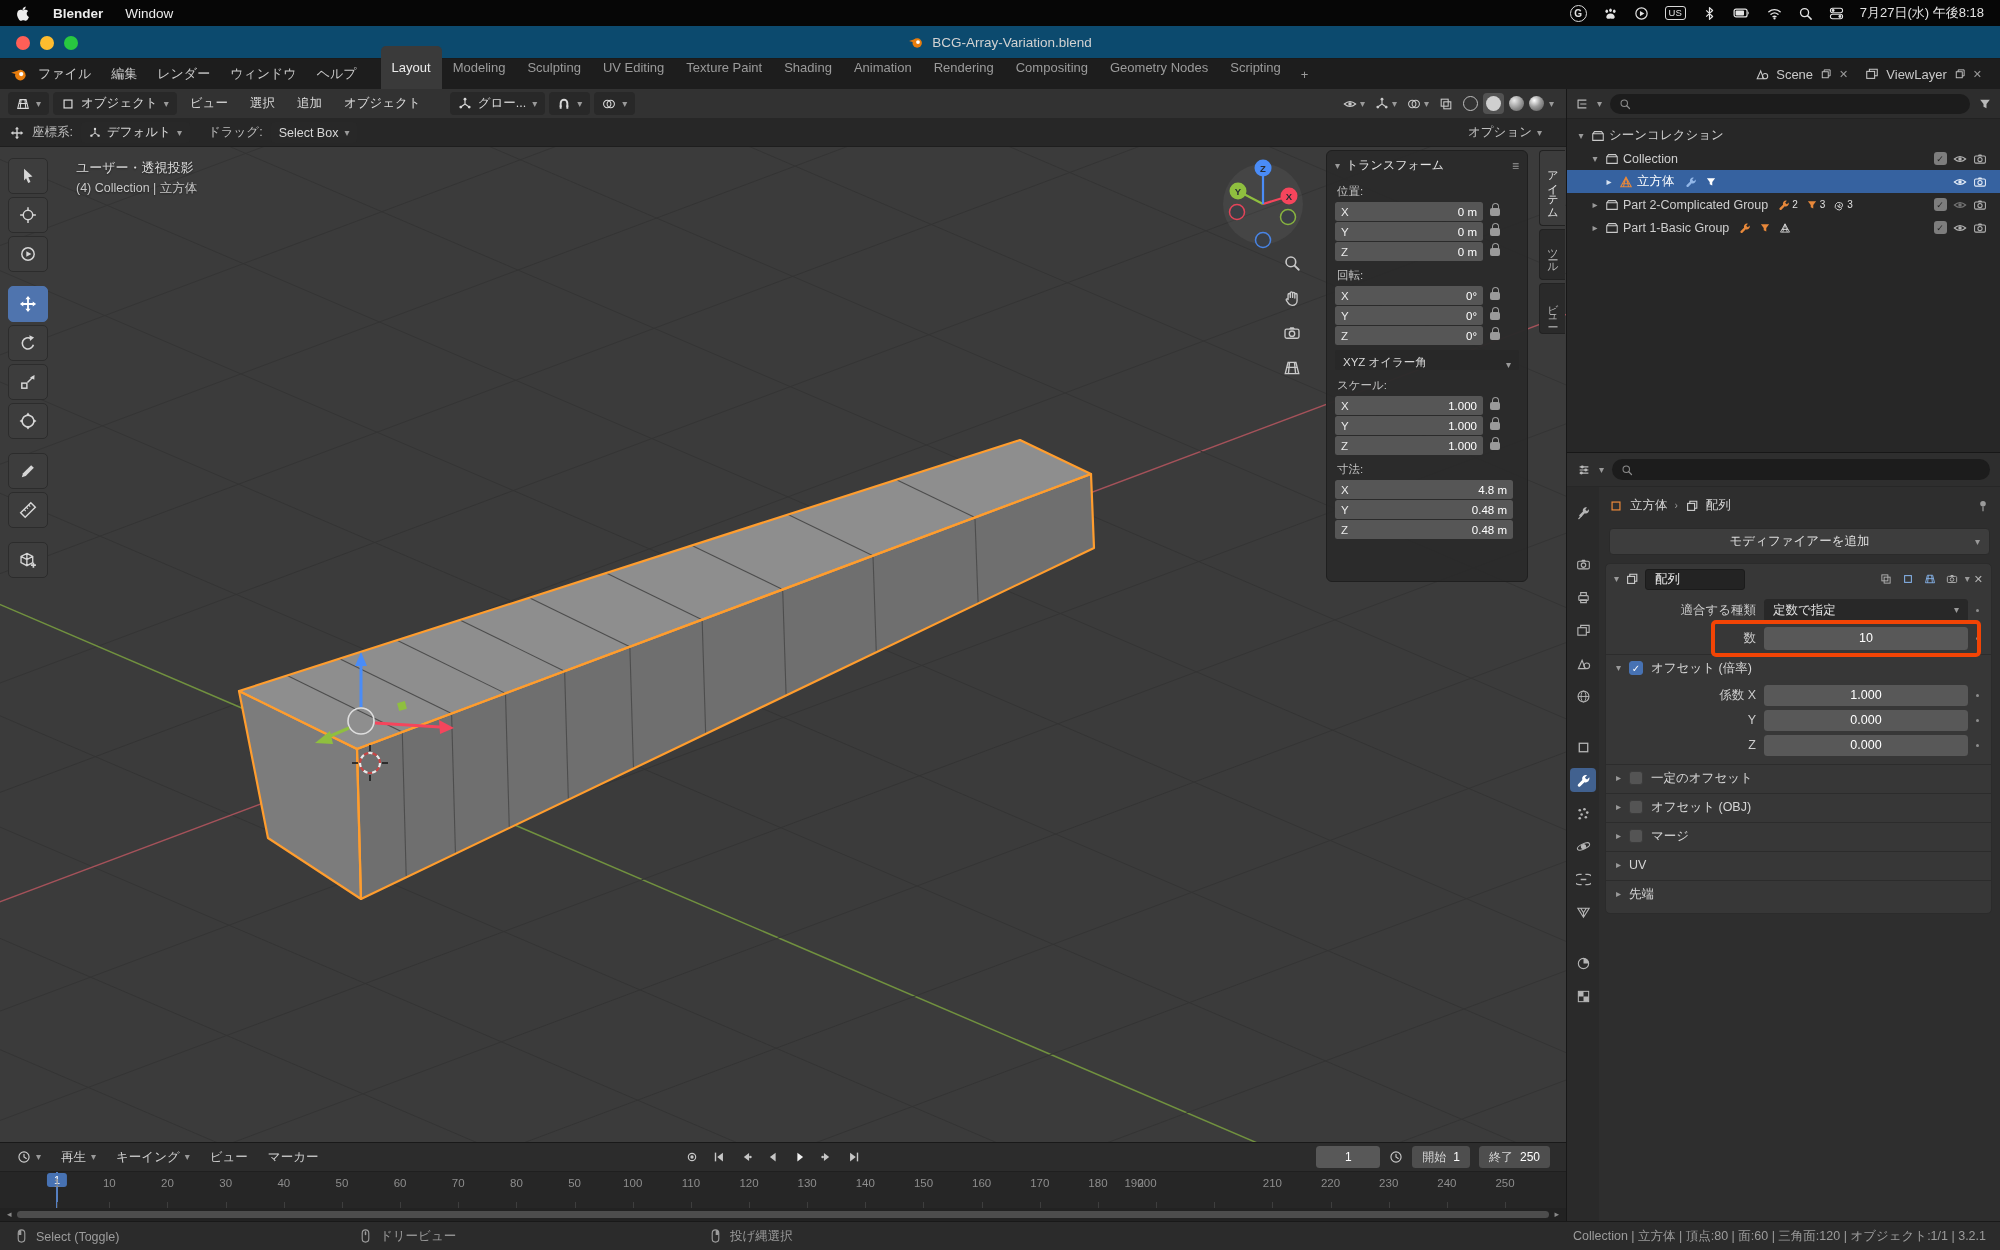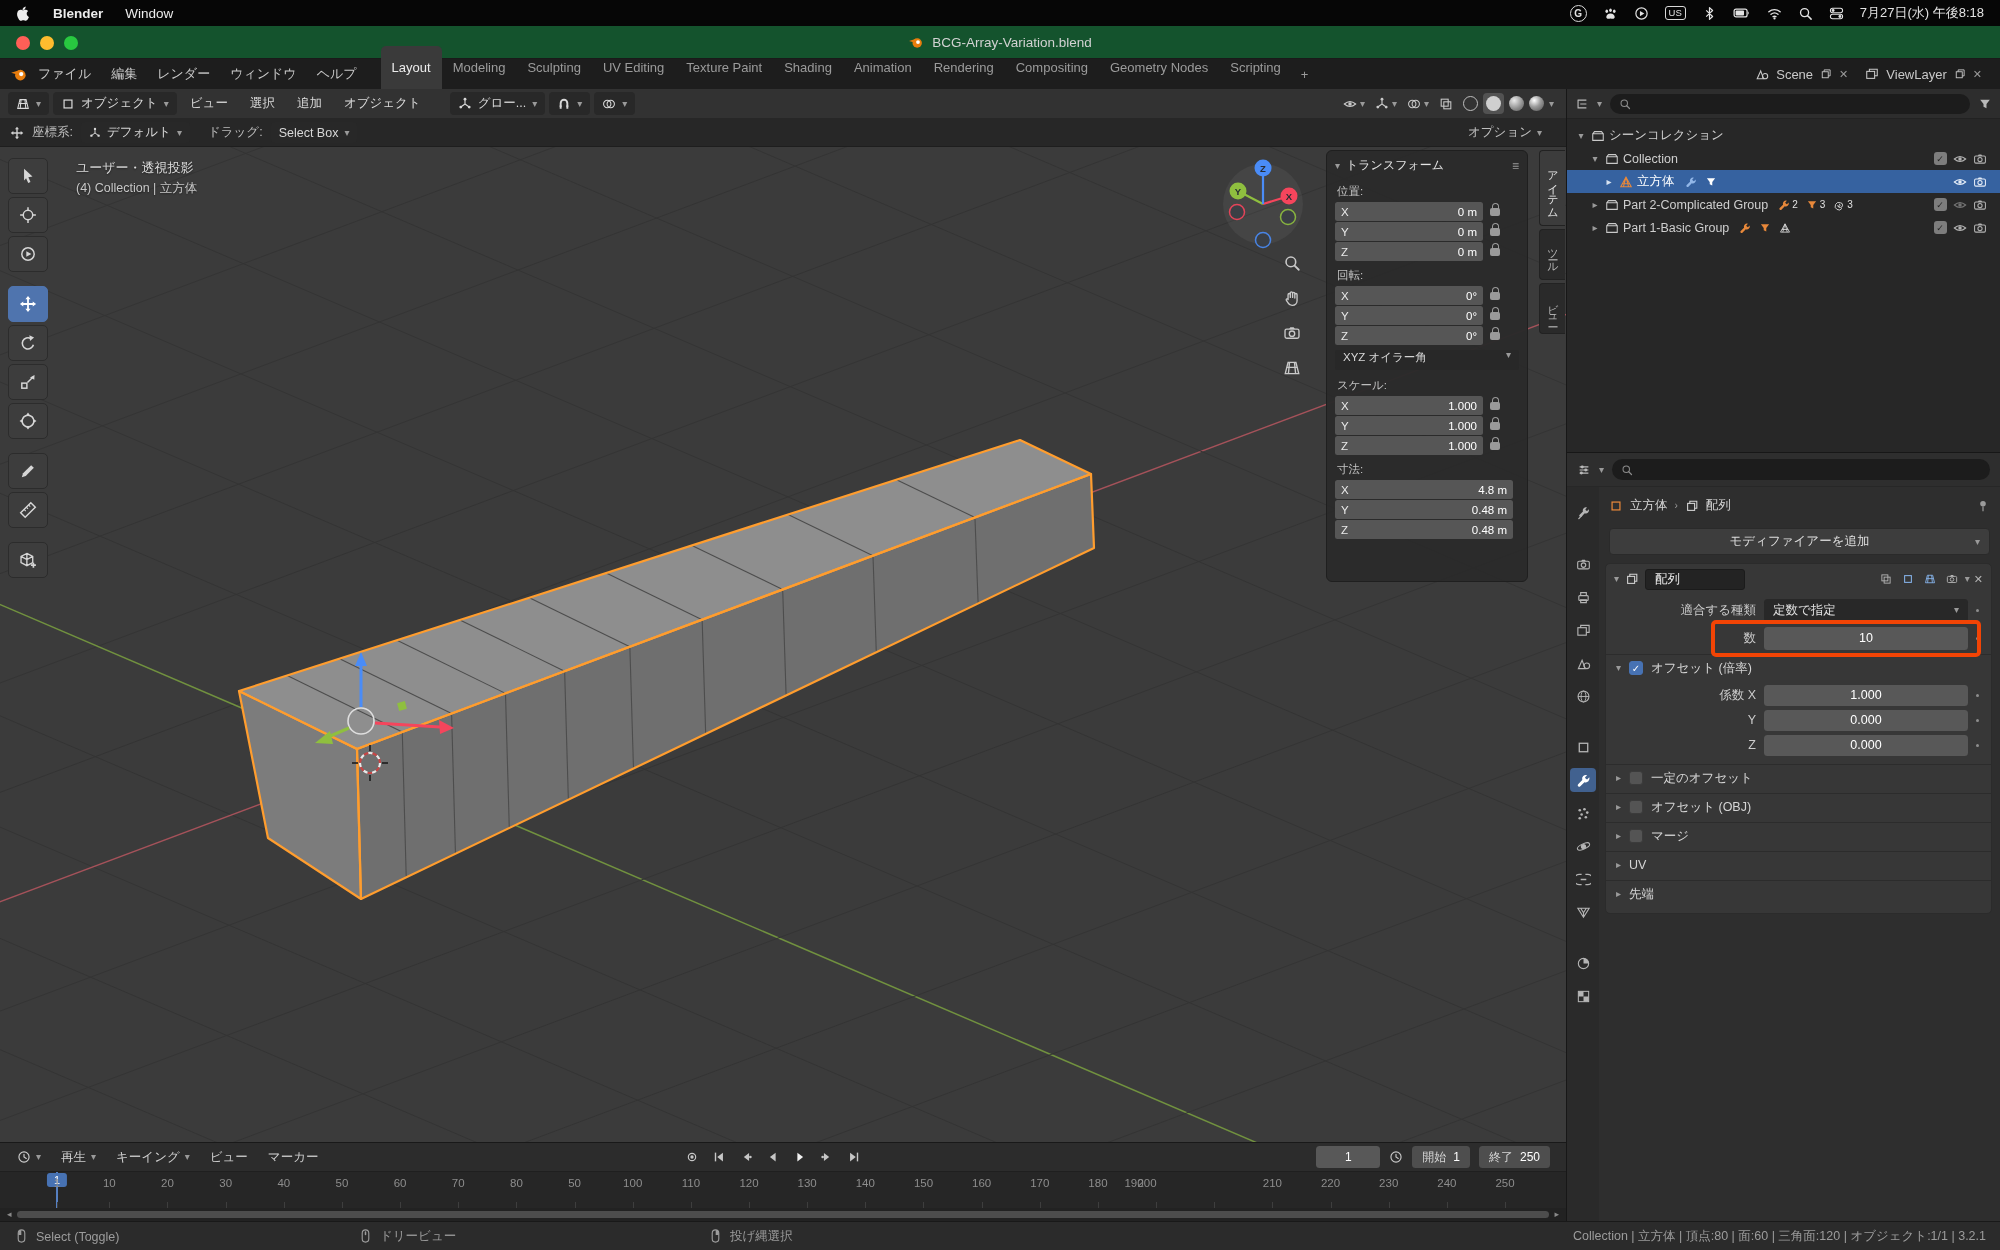--- a/index.html
+++ b/index.html
@@ -17,21 +17,21 @@
 
   
   .menubar{left:0;top:0;width:2000px;height:26px;background:#060606;display:flex;align-items:center;padding:0 16px;gap:22px;color:#ececec;font-size:13.5px}
   .mb-app{font-weight:bold}
   .mb-right{margin-left:auto;display:flex;align-items:center;gap:16px;color:#e3e3e3}
   .mb-g{width:17px;height:17px;border:1.5px solid #d9d9d9;border-radius:50%;display:flex;align-items:center;justify-content:center;font-size:10px;font-weight:bold}
   .mb-us{border:1.5px solid #d9d9d9;border-radius:3px;font-size:9.5px;font-weight:normal;padding:1px 3px;line-height:1}
   .mb-date{font-size:13px}
 
   
-  .titlebar{left:0;top:26px;width:2000px;height:33px;background:#14532d;border-bottom:1px solid #1a1a1a;display:flex;align-items:center;justify-content:center;gap:8px;color:#d2d2d2;font-size:13.5px}
+  .titlebar{left:0;top:26px;width:2000px;height:33px;background:#0c4a6e;border-bottom:1px solid #1a1a1a;display:flex;align-items:center;justify-content:center;gap:8px;color:#d2d2d2;font-size:13.5px}
   .lights{position:absolute;left:16px;top:0;height:33px;display:flex;align-items:center;gap:10px}
   .dotw{width:14px;height:14px;border-radius:50%}
 
   
   .topbar{left:0;top:59px;width:2000px;height:30px;background:#1d1d1d;display:flex;align-items:center;padding:0 10px;font-size:13px}
   .tb-menu{padding:0 10px;color:#c9c9c9}
   .ws-tabs{display:flex;align-items:center;margin-left:14px;height:100%}
   .ws-tab{padding:14px 11px;color:#9b9b9b;border-radius:5px 5px 0 0;align-self:flex-end}
   .ws-tab.active{background:#3a3a3a;color:#ececec}
   .ws-add{padding:0 9px;color:#9b9b9b}
@@ -64,21 +64,21 @@
   .navb{width:24px;height:24px;display:flex;align-items:center;justify-content:center}
   
   .npanel{position:absolute;left:1326px;top:3px;width:202px;height:432px;background:rgba(42,42,42,.97);border:1px solid #1f1f1f;border-radius:6px;font-size:11.5px;color:#cfcfcf;padding-top:2px}
   .np-h{display:flex;align-items:center;gap:6px;padding:4px 8px;color:#e5e5e5;font-size:12px}
   .np-sec{padding:6px 10px 3px;color:#c2c2c2}
   .np-row{display:flex;align-items:center;padding:0 8px;margin-bottom:1px;gap:7px}
   .np-field{width:148px;display:flex;align-items:center;height:19px;background:#565656;border-radius:2.5px;padding:0 6px;color:#fff}
   .np-field.wide{width:178px}
   .np-field .ax{color:#eaeaea}
   .np-field .val{margin-left:auto;color:#fff}
-  .np-dd{margin:5px 8px 2px;height:20px;background:#282828;border-radius:3px;display:flex;align-items:flex-start;padding:0 8px;color:#d8d8d8}
+  .np-dd{margin:5px 8px 2px;height:20px;background:#282828;border-radius:3px;display:flex;align-items:flex-end;padding:0 8px;color:#d8d8d8}
   .lock{position:relative;width:10px;height:8px;background:#9a9a9a;border-radius:2px;flex:none}
   .lock::before{content:"";position:absolute;left:1.5px;top:-5px;width:5px;height:5px;border:1.5px solid #9a9a9a;border-bottom:none;border-radius:4px 4px 0 0}
   
   .side-tabs{position:absolute;left:1539px;top:3px;width:26px;display:flex;flex-direction:column;gap:3px}
   .stab{writing-mode:vertical-rl;display:flex;align-items:center;justify-content:center;background:#2a2a2a;color:#b5b5b5;border-radius:4px 0 0 4px;padding:12px 0;font-size:11px;border:1px solid #222;border-right:none}
   .stab.active{background:#3c3c3c;color:#e8e8e8}
 
   
   .outliner{left:1566px;top:89px;width:434px;height:364px;background:#272727;border-left:1px solid #171717;border-bottom:1px solid #171717}
   .out-h{height:30px;display:flex;align-items:center;gap:8px;padding:0 8px;background:#2d2d2d;border-bottom:1px solid #222;color:#b9b9b9}

